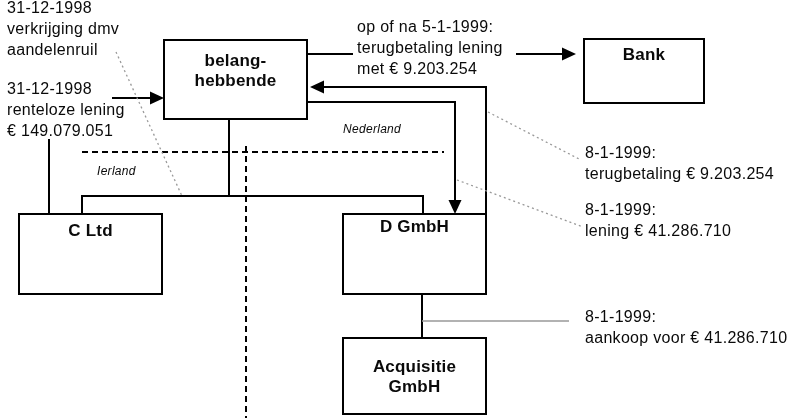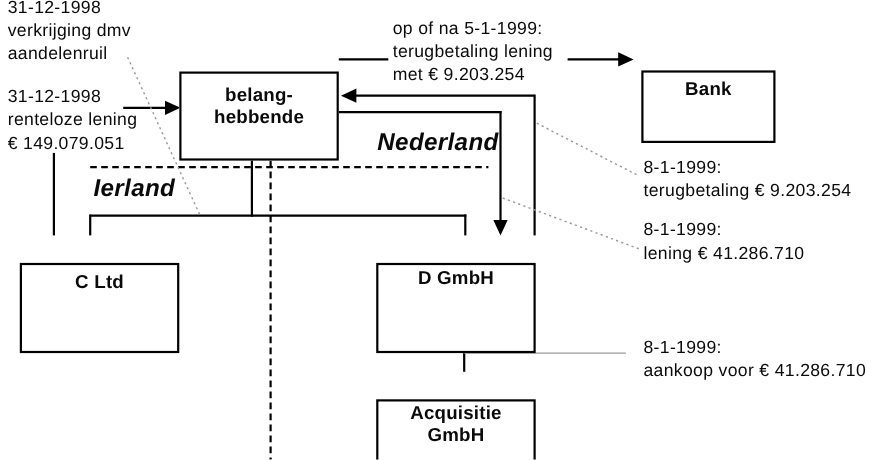--- a/index.html
+++ b/index.html
@@ -12,28 +12,28 @@
     overflow:hidden;
   }
   .wires{position:absolute;left:0;top:0;z-index:1;}
   .note{
     position:absolute;z-index:3;
     font-size:16px;line-height:21px;letter-spacing:.3px;
     white-space:pre-line;color:#0a0a0a;
   }
   .region{
     position:absolute;z-index:3;
-    font-size:22px;font-style:italic;line-height:20px;letter-spacing:.3px;
-    color:#0a0a0a;white-space:nowrap;font-weight:bold;
+    font-size:12px;font-style:italic;line-height:20px;letter-spacing:.3px;
+    color:#0a0a0a;white-space:nowrap;
   }
   .box{
     position:absolute;z-index:2;
     background:#ffffff;border:2px solid #000000;
     box-sizing:border-box;
-    display:flex;justify-content:center;align-items:flex-start;margin-top:26px;
+    display:flex;justify-content:center;align-items:flex-start;
   }
   .box-label{
     font-size:17px;font-weight:bold;line-height:20px;letter-spacing:.2px;
     text-align:center;white-space:pre-line;color:#0a0a0a;
   }
 </style>
 </head>
 <body>
 
 <div class="canvas">
@@ -82,27 +82,27 @@
   </div>
 
   <div class="box" style="left:342px;top:213px;width:145px;height:82px;padding-top:2px">
     <span class="box-label">D GmbH</span>
   </div>
 
   <div class="box" style="left:18px;top:213px;width:145px;height:82px;padding-top:6px">
     <span class="box-label">C Ltd</span>
   </div>
 
-  <div class="box" style="left:342px;top:337px;width:145px;height:78px;padding-top:1px">
+  <div class="box" style="left:342px;top:337px;width:145px;height:78px;padding-top:18px">
     <span class="box-label">Acquisitie
 GmbH</span>
   </div>
 
   <div class="region" style="left:343px;top:119px">Nederland</div>
-  <div class="region" style="left:85px;top:161px">Ierland</div>
+  <div class="region" style="left:97px;top:161px">Ierland</div>
 
   <div class="note" style="left:7px;top:-3px">31-12-1998
 verkrijging dmv
 aandelenruil</div>
   <div class="note" style="left:7px;top:78px">31-12-1998
 renteloze lening
 € 149.079.051</div>
   <div class="note" style="left:357px;top:16px">op of na 5-1-1999:
 terugbetaling lening
 met € 9.203.254</div>

